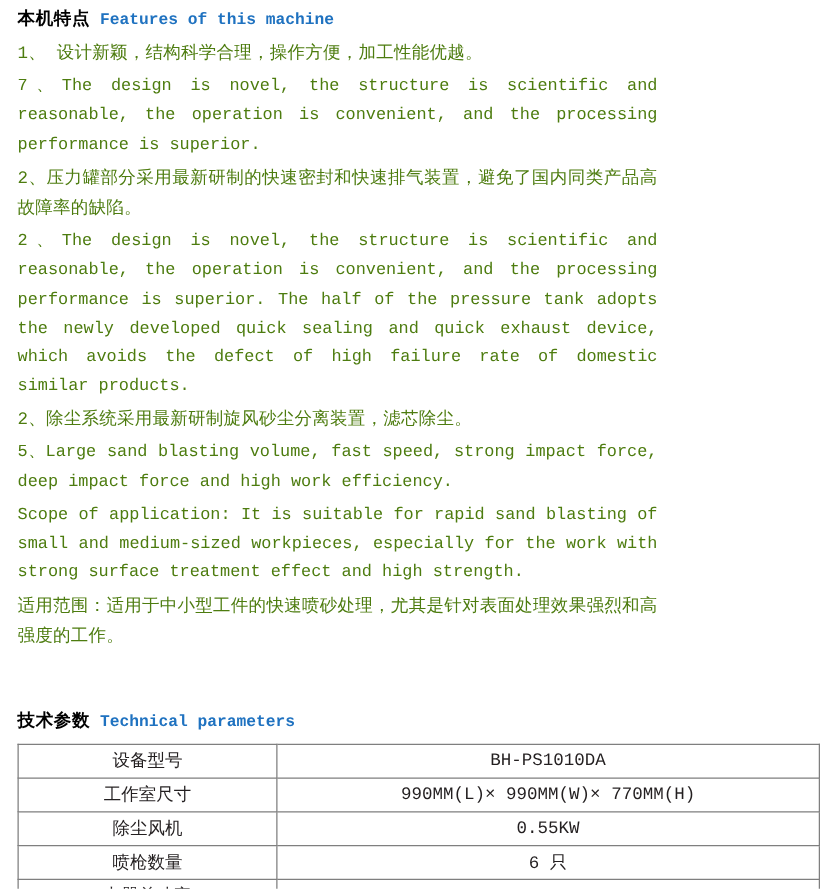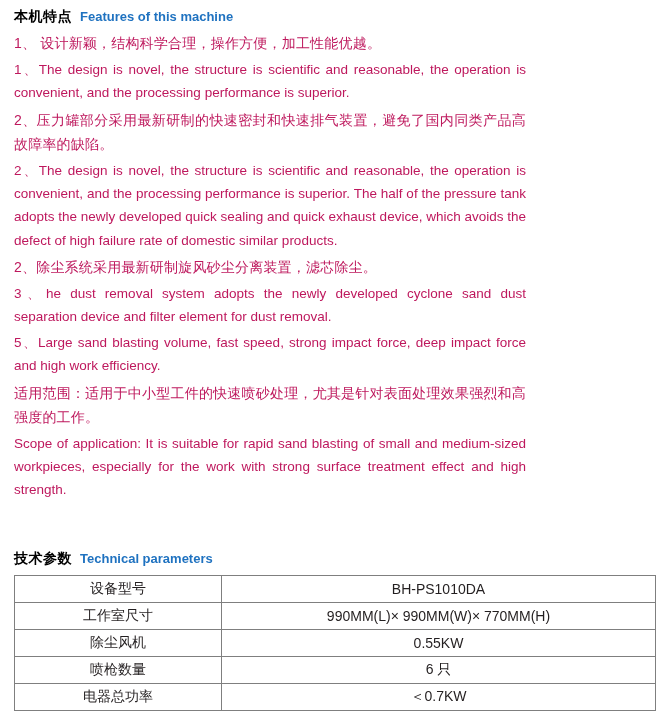--- a/index.html
+++ b/index.html
@@ -13,20 +13,21 @@
     font-family: "Liberation Sans", sans-serif;
     color: #231f20;
     overflow: hidden;
   }
   .page {
     position: relative;
     width: 540px;
     height: 711px;
     box-sizing: border-box;
     padding: 6px 14px 0 14px;
+    font-family: Liberation Mono, monospace;
   }
   .section-head {
     margin: 0 0 6px 0;
     line-height: 1.2;
     white-space: nowrap;
   }
   .head-cn {
     font-size: 14px;
     font-weight: bold;
     color: #000000;
@@ -37,21 +38,21 @@
     font-weight: bold;
     color: #1f72c0;
     margin-left: 8px;
   }
   p.para {
     margin: 0 0 3px 0;
     font-size: 13.5px;
     line-height: 1.72;
     text-align: justify;
     text-justify: inter-word;
-    color: #be185d;
+    color: #4d7c0f;
   }
   p.para.cn {
     font-size: 14px;
     letter-spacing: 0.2px;
   }
   p.para.en {
     font-size: 13.5px;
   }
 
   .tech-head {
@@ -80,28 +81,27 @@
 </head>
 <body>
 
 <div class="page">
 
   <div class="section-head">
     <span class="head-cn">本机特点</span><span class="head-en">Features of this machine</span>
   </div>
 
   <p class="para cn">1、 设计新颖，结构科学合理，操作方便，加工性能优越。</p>
-  <p class="para en">1、The design is novel, the structure is scientific and reasonable, the operation is convenient, and the processing performance is superior.</p>
+  <p class="para en">7、The design is novel, the structure is scientific and reasonable, the operation is convenient, and the processing performance is superior.</p>
   <p class="para cn">2、压力罐部分采用最新研制的快速密封和快速排气装置，避免了国内同类产品高故障率的缺陷。</p>
   <p class="para en">2、The design is novel, the structure is scientific and reasonable, the operation is convenient, and the processing performance is superior. The half of the pressure tank adopts the newly developed quick sealing and quick exhaust device, which avoids the defect of high failure rate of domestic similar products.</p>
   <p class="para cn">2、除尘系统采用最新研制旋风砂尘分离装置，滤芯除尘。</p>
-  <p class="para en">3、he dust removal system adopts the newly developed cyclone sand dust separation device and filter element for dust removal.</p>
   <p class="para en">5、Large sand blasting volume, fast speed, strong impact force, deep impact force and high work efficiency.</p>
+  <p class="para en">Scope of application: It is suitable for rapid sand blasting of small and medium-sized workpieces, especially for the work with strong surface treatment effect and high strength.</p>
   <p class="para cn">适用范围：适用于中小型工件的快速喷砂处理，尤其是针对表面处理效果强烈和高强度的工作。</p>
-  <p class="para en">Scope of application: It is suitable for rapid sand blasting of small and medium-sized workpieces, especially for the work with strong surface treatment effect and high strength.</p>
 
   <div class="section-head tech-head">
     <span class="head-cn">技术参数</span><span class="head-en">Technical parameters</span>
   </div>
 
   <table class="spec">
     <tbody>
       <tr>
         <td class="label">设备型号</td>
         <td>BH-PS1010DA</td>

